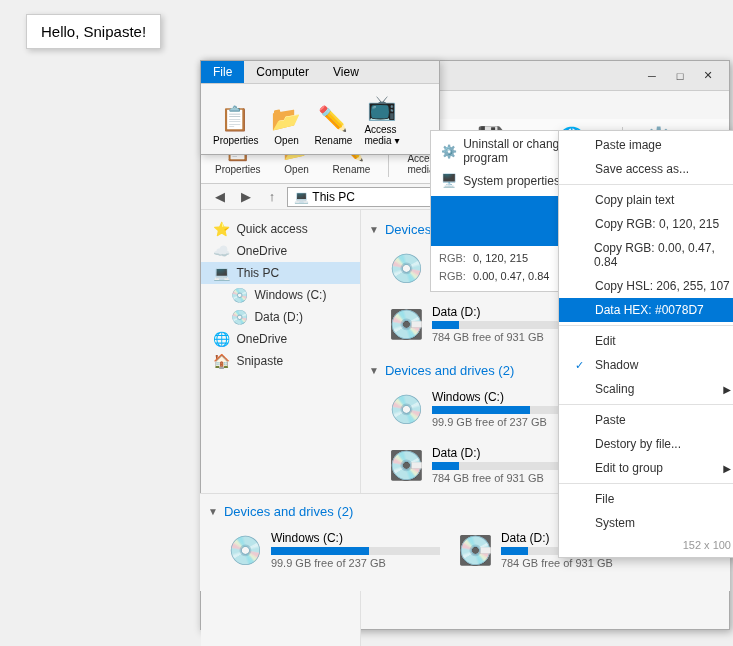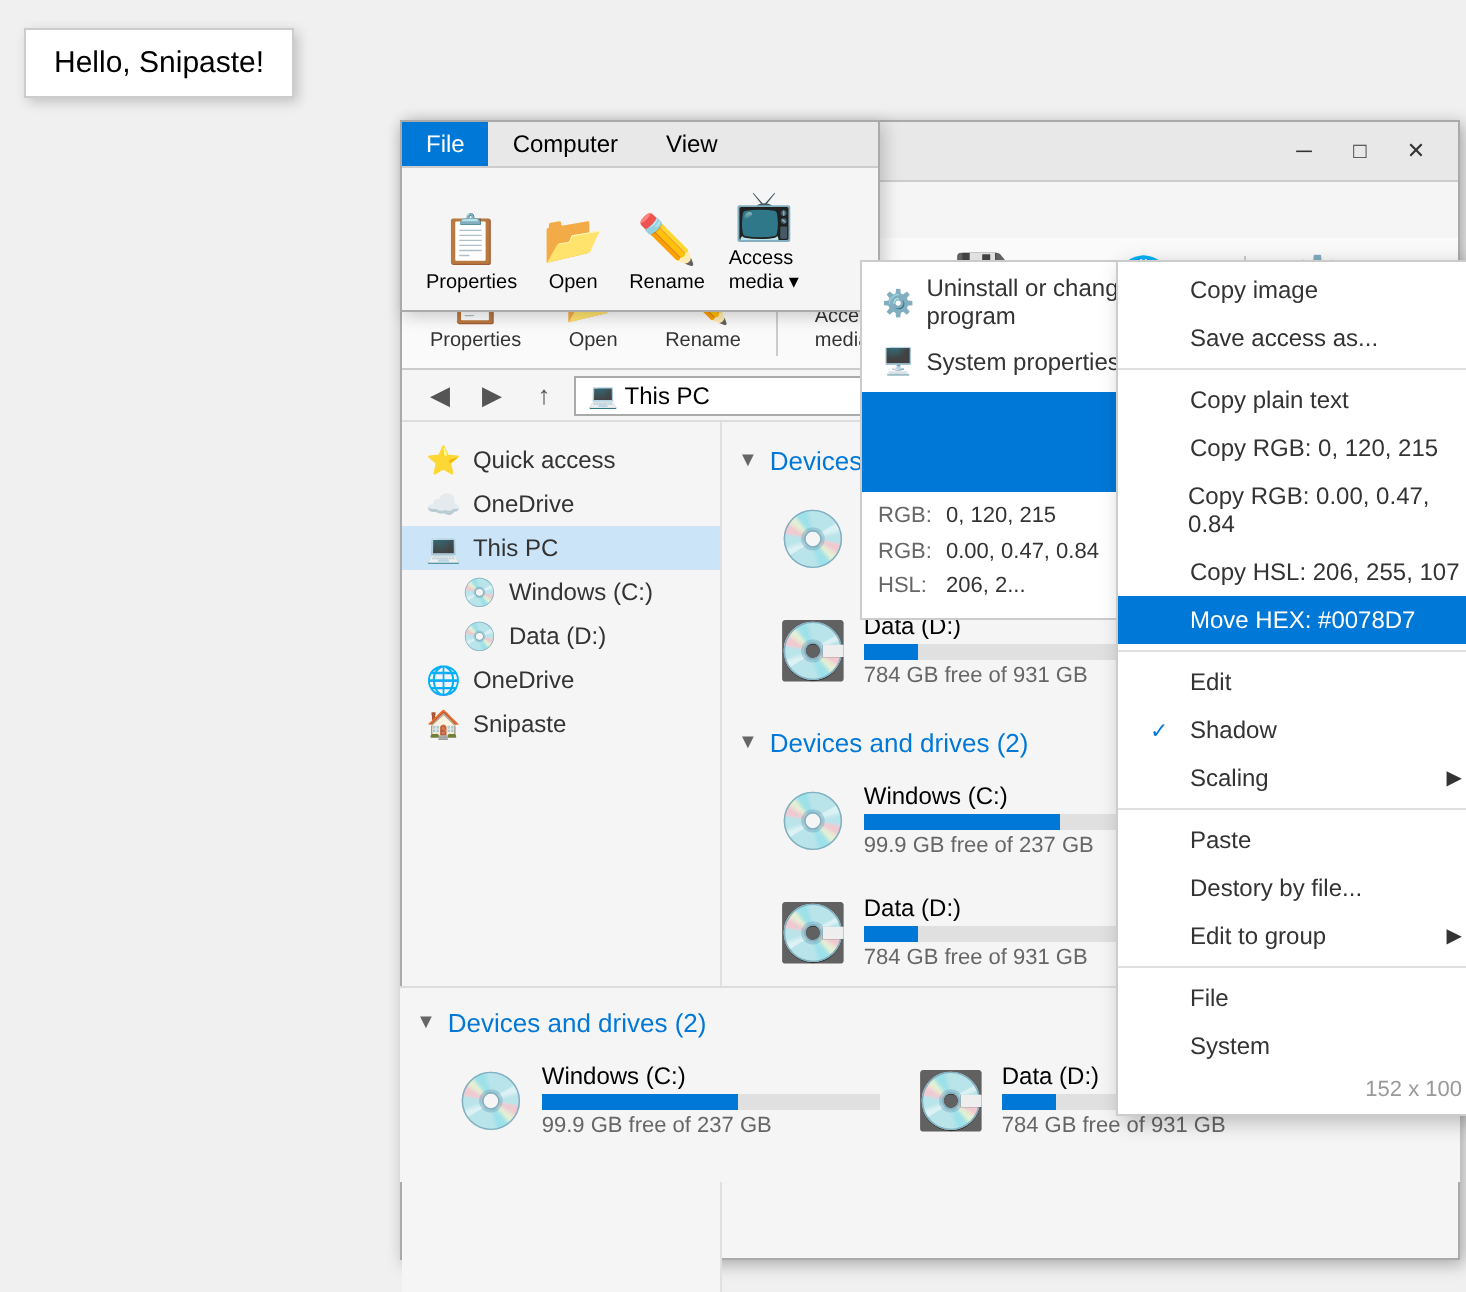--- a/index.html
+++ b/index.html
@@ -1,20 +1,20 @@
 <!DOCTYPE html>
 <html><head>
   <meta charset="utf-8">
   <style>
     * { box-sizing: border-box; margin: 0; padding: 0; }
     body { font-family: 'Segoe UI', Arial, sans-serif; font-size: 12px; background: #f0f0f0; width: 733px; height: 646px; overflow: hidden; position: relative; }
 
     
     .snipaste-tooltip {
-      position: absolute; top: 14px; left: 12px;
+      position: absolute; top: 14px; left: 26px;
       background: white; border: 1px solid #ccc;
       padding: 8px 14px; font-size: 15px; font-weight: 500;
       box-shadow: 2px 2px 6px rgba(0,0,0,0.2);
       z-index: 9999;
     }
 
     
     .main-window {
       position: absolute; top: 60px; left: 200px;
       width: 530px; height: 570px;
@@ -396,31 +396,27 @@
   <div style="width:100%; height:50px; background:#0078D7; margin-top:4px;"></div>
   <div style="padding:4px 8px;">
     <div class="color-row">
       <span class="color-label">RGB:</span>
       <span class="color-value">0,  120,  215</span>
     </div>
     <div class="color-row">
       <span class="color-label">RGB:</span>
       <span class="color-value">0.00, 0.47, 0.84</span>
     </div>
-    <div class="color-row">
-      <span class="color-label">HSL:</span>
-      <span class="color-value">206,  2...</span>
-    </div>
   </div>
 </div>
 
 <div class="context-menu">
   <div class="ctx-item">
     <span class="check"></span>
-    <span>Copy image</span>
+    <span>Paste image</span>
   </div>
   <div class="ctx-item">
     <span class="check"></span>
     <span>Save access as...</span>
   </div>
   <div class="ctx-separator"></div>
   <div class="ctx-item">
     <span class="check"></span>
     <span>Copy plain text</span>
   </div>
@@ -431,21 +427,21 @@
   <div class="ctx-item">
     <span class="check"></span>
     <span>Copy RGB: 0.00, 0.47, 0.84</span>
   </div>
   <div class="ctx-item">
     <span class="check"></span>
     <span>Copy HSL: 206, 255, 107</span>
   </div>
   <div class="ctx-item highlighted">
     <span class="check"></span>
-    <span>Move HEX: #0078D7</span>
+    <span>Data HEX: #0078D7</span>
   </div>
   <div class="ctx-separator"></div>
   <div class="ctx-item">
     <span class="check"></span>
     <span>Edit</span>
   </div>
   <div class="ctx-item">
     <span class="check" style="color:#0078d7;">✓</span>
     <span>Shadow</span>
   </div>

